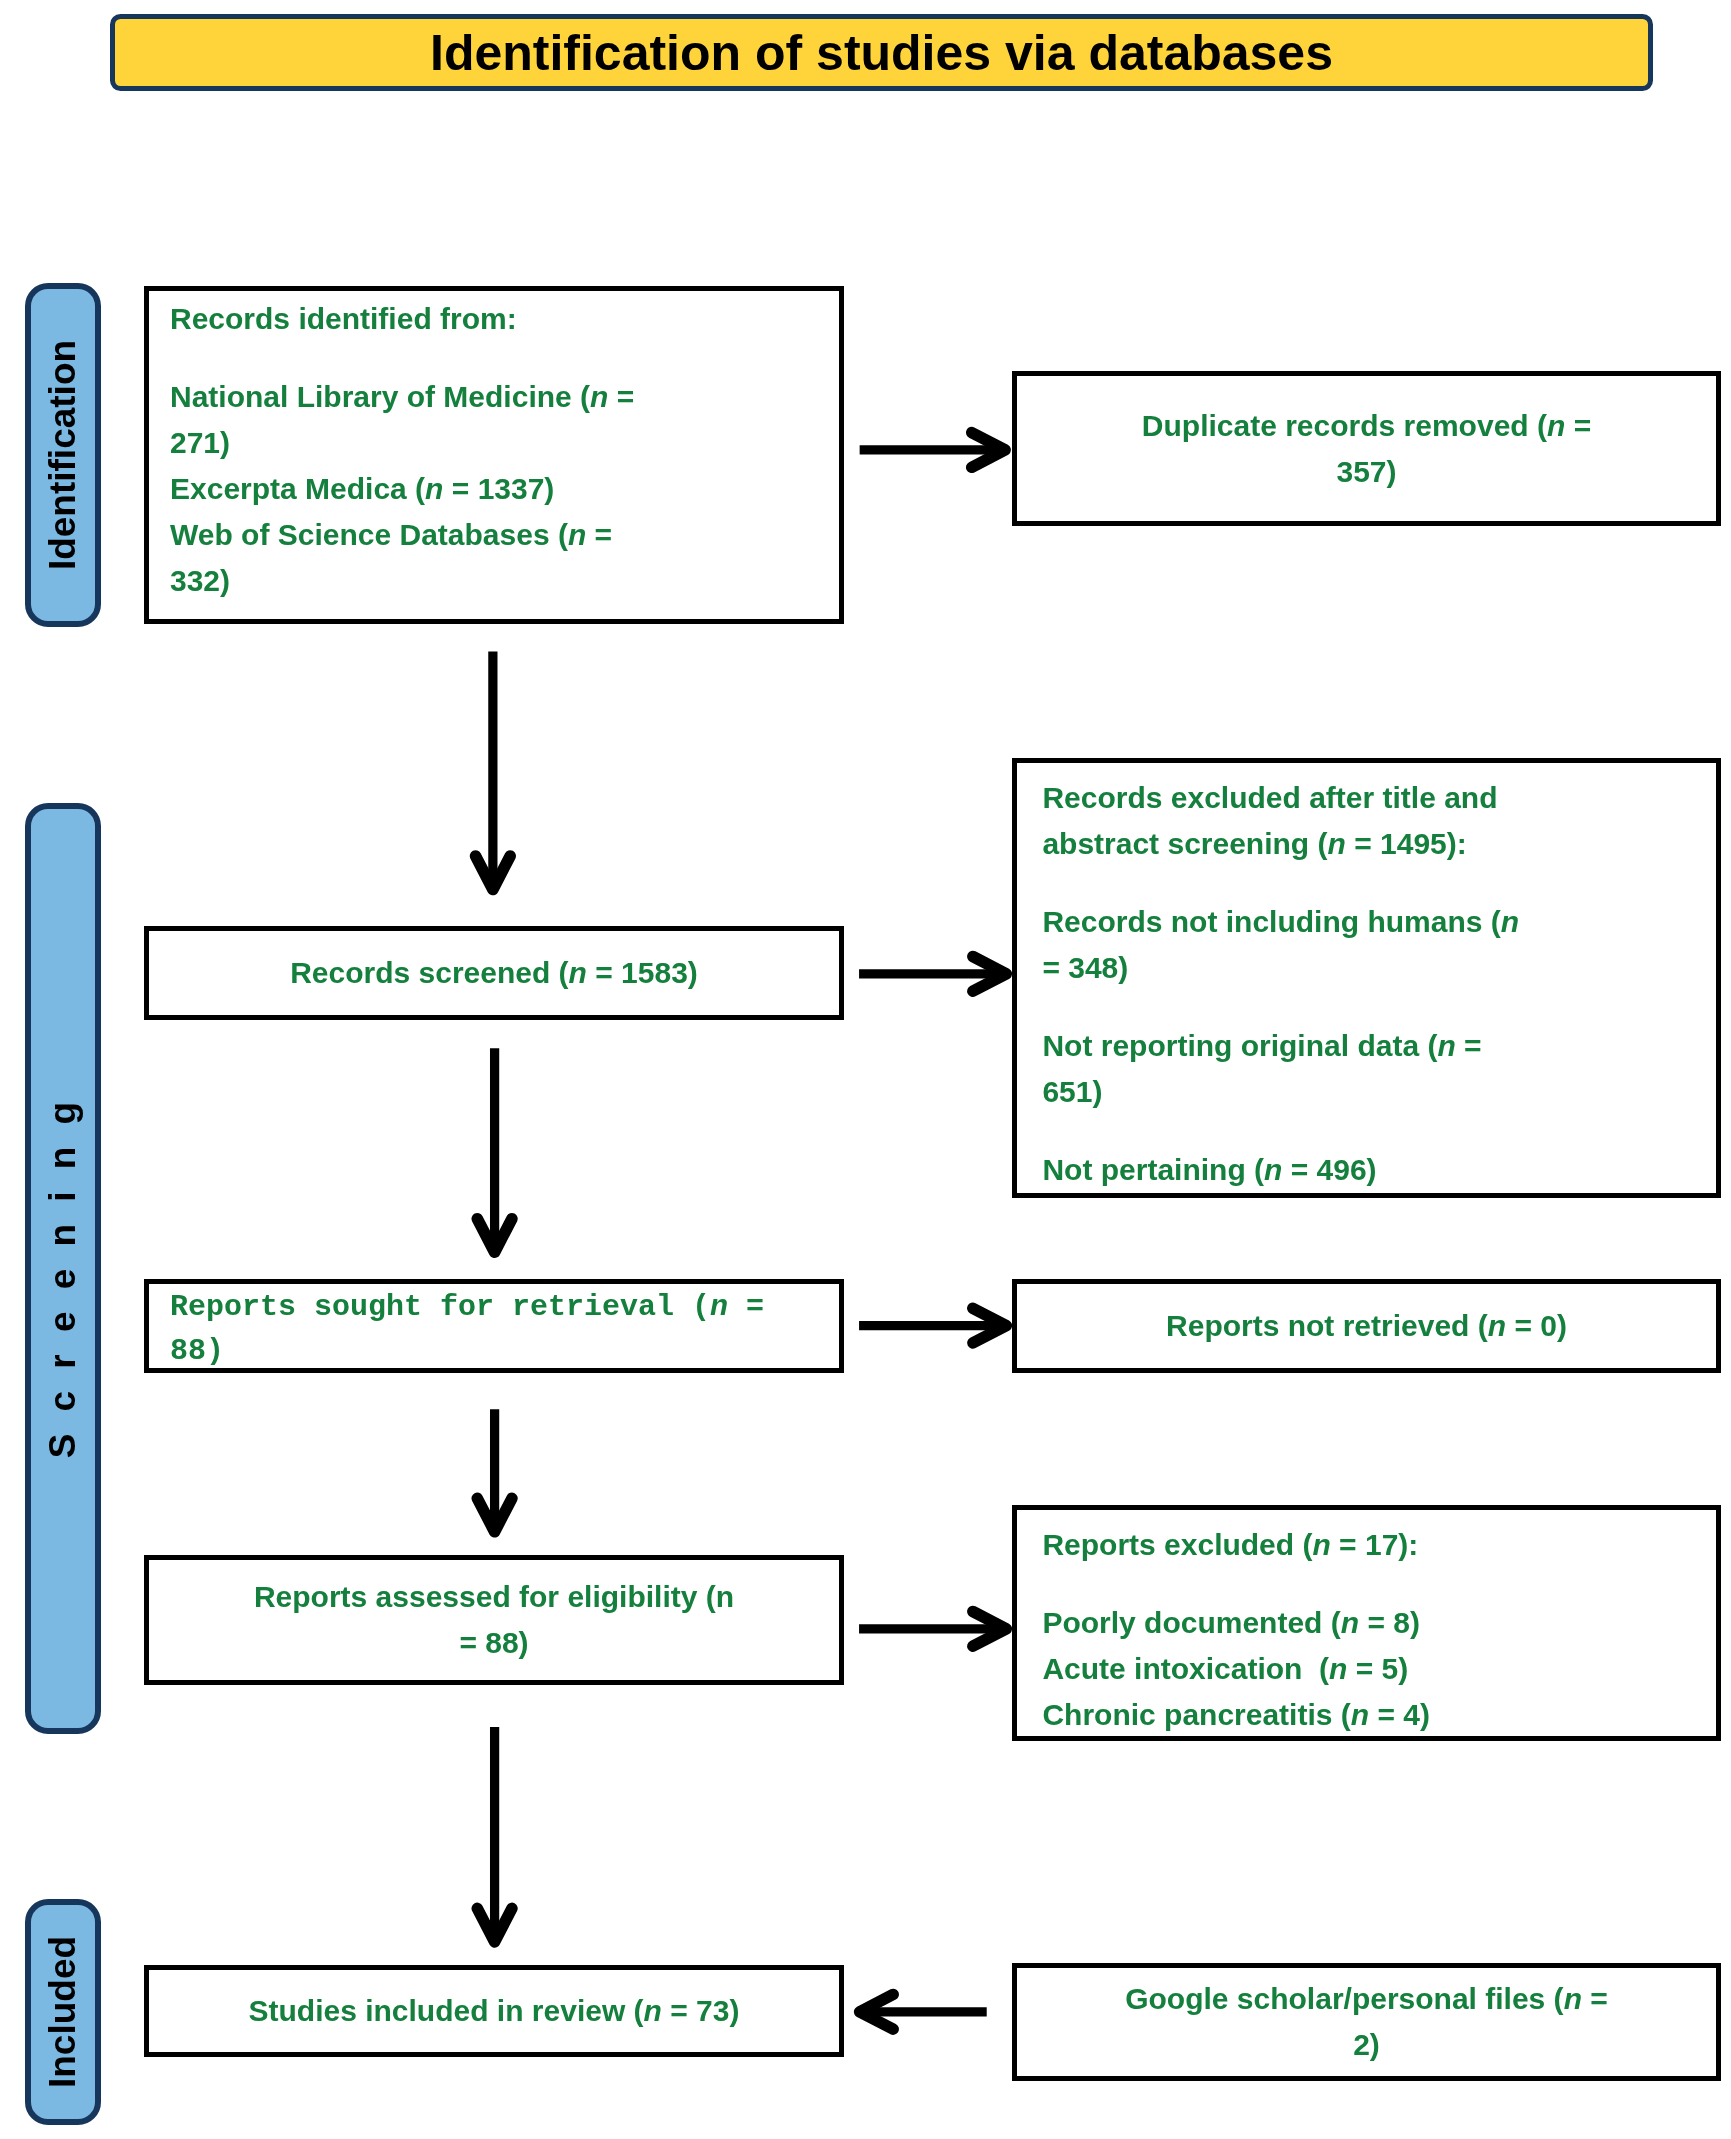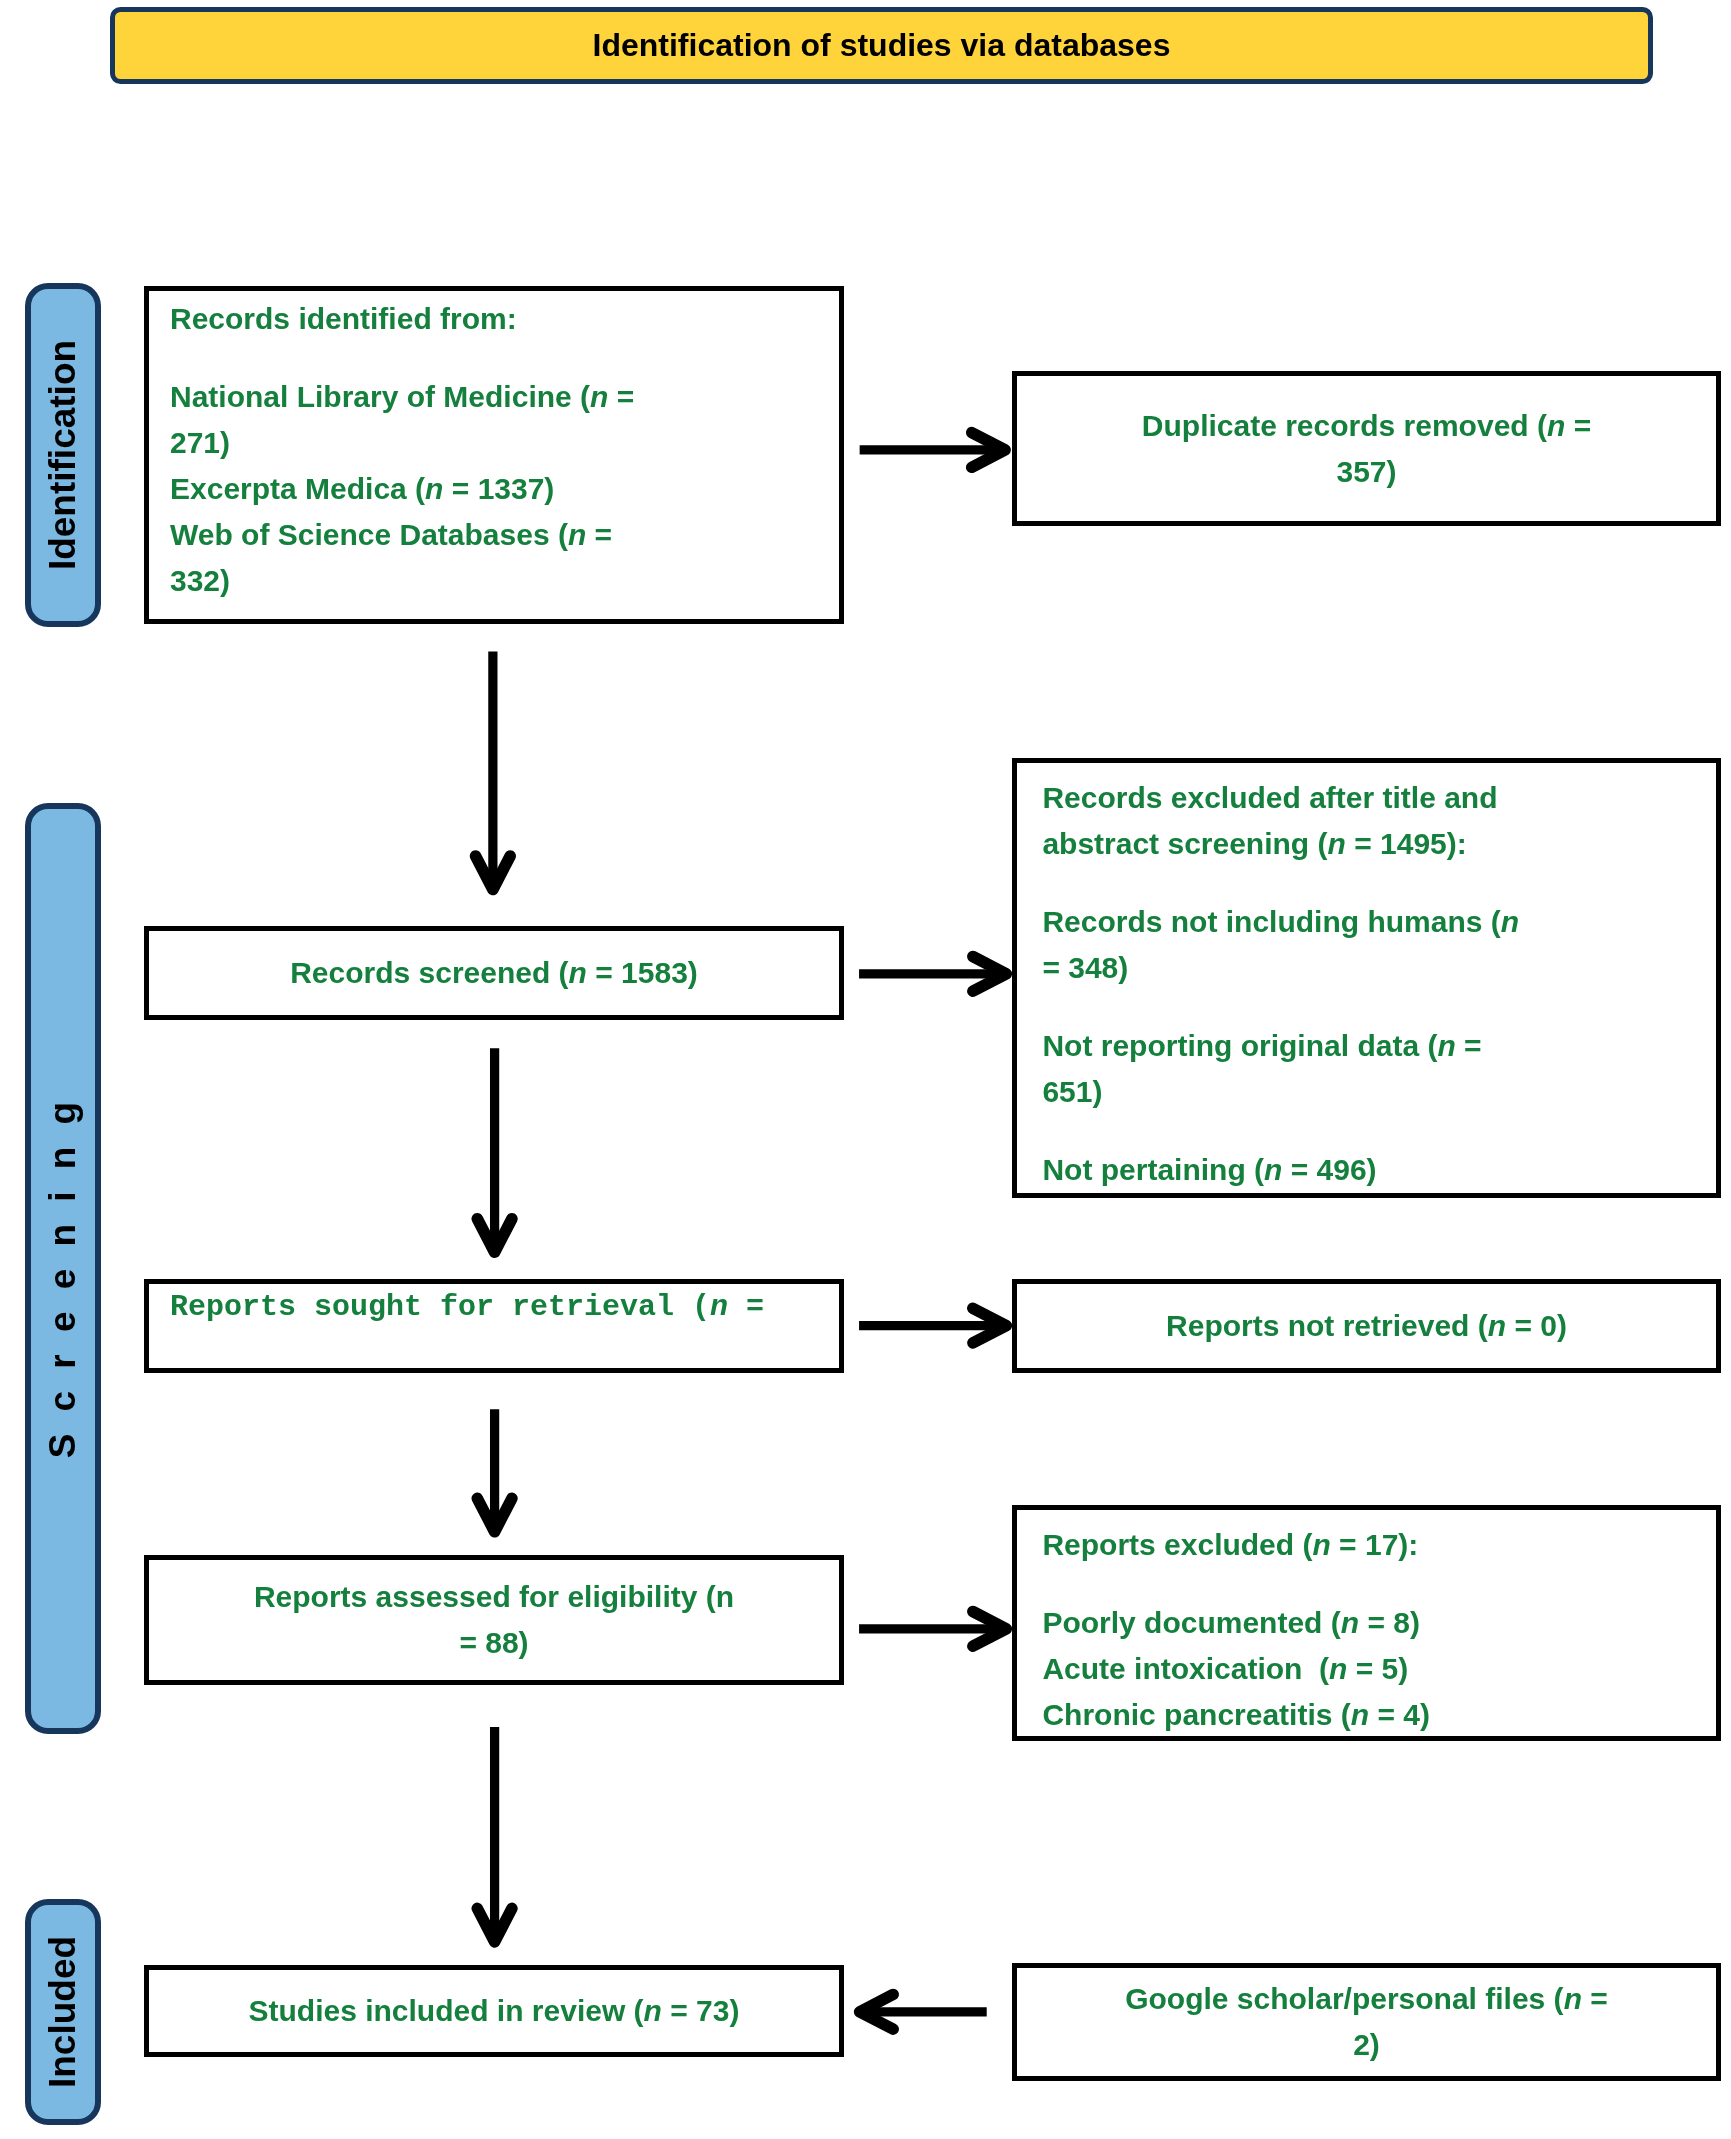--- a/index.html
+++ b/index.html
@@ -6,27 +6,27 @@
   .canvas {
     position:relative;
     width:1732px; height:2140px;
     background:#ffffff;
     font-family:"Liberation Sans","DejaVu Sans",sans-serif;
     color:var(--text,#000);
   }
 
   
   .banner {
-    position:absolute; left:110px; top:7px; width:1543px; height:77px;
+    position:absolute; left:110px; top:14px; width:1543px; height:77px;
     box-sizing:border-box;
     background:var(--banner_fill,#FFD43A);
     border:5.8px solid var(--banner_border,#16365C);
     border-radius:10.4px;
     display:flex; align-items:center; justify-content:center;
-    font-size:32px; font-weight:bold; color:#000;
+    font-size:50px; font-weight:bold; color:#000;
   }
 
   
   .sidebar {
     position:absolute; left:25.4px; width:76px;
     box-sizing:border-box;
     background:var(--sidebar_fill,#7BB8E2);
     border:6.4px solid var(--sidebar_border,#16365C);
     border-radius:23px;
     display:flex; align-items:center; justify-content:center;
@@ -118,20 +118,21 @@
       <div class="para"><span>= 348)</span></div>
       <div class="para blank"></div>
       <div class="para"><span>Not reporting original data (</span><i>n</i><span> =</span></div>
       <div class="para"><span>651)</span></div>
       <div class="para blank"></div>
       <div class="para"><span>Not pertaining (</span><i>n</i><span> = 496)</span></div>
     </div>
 
   <div class="flow-box" id="box-reports-sought">
       <div class="para"><span>Reports sought for retrieval (</span><i>n</i><span> =</span></div>
+      <div class="para"><span>88)</span></div>
     </div>
 
   <div class="flow-box vcenter" id="box-reports-not-retrieved">
       <div class="para"><span>Reports not retrieved (</span><i>n</i><span> = 0)</span></div>
     </div>
 
   <div class="flow-box vcenter" id="box-reports-assessed">
       <div class="para"><span>Reports assessed for eligibility (n</span></div>
       <div class="para"><span>= 88)</span></div>
     </div>

